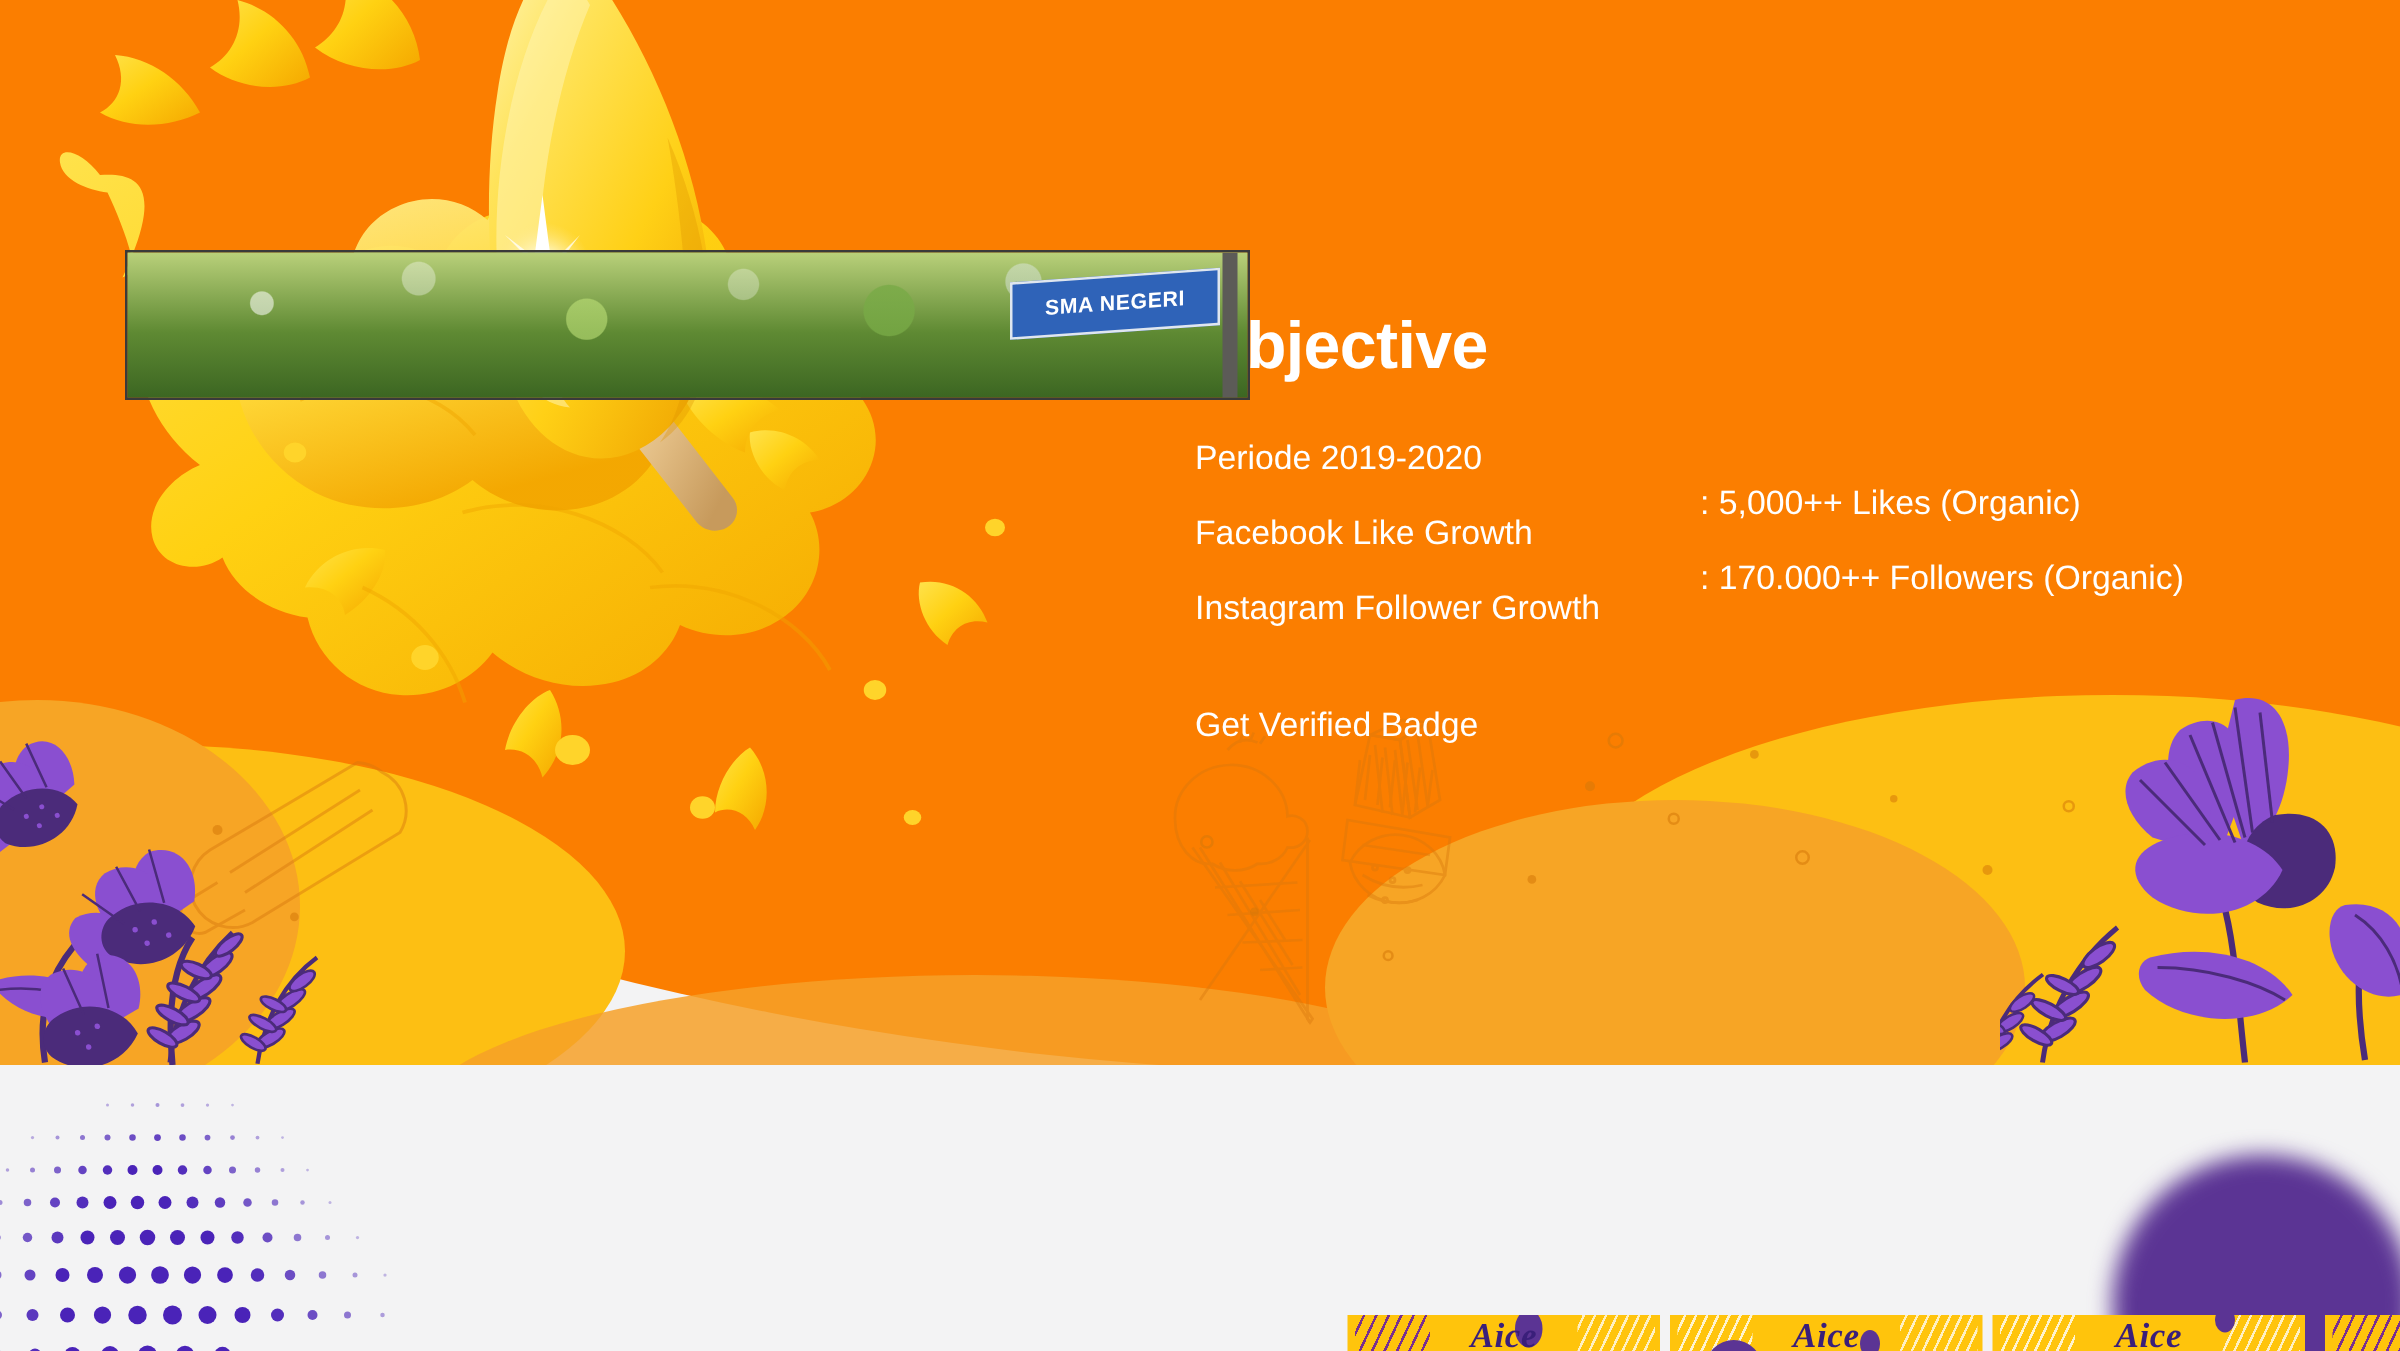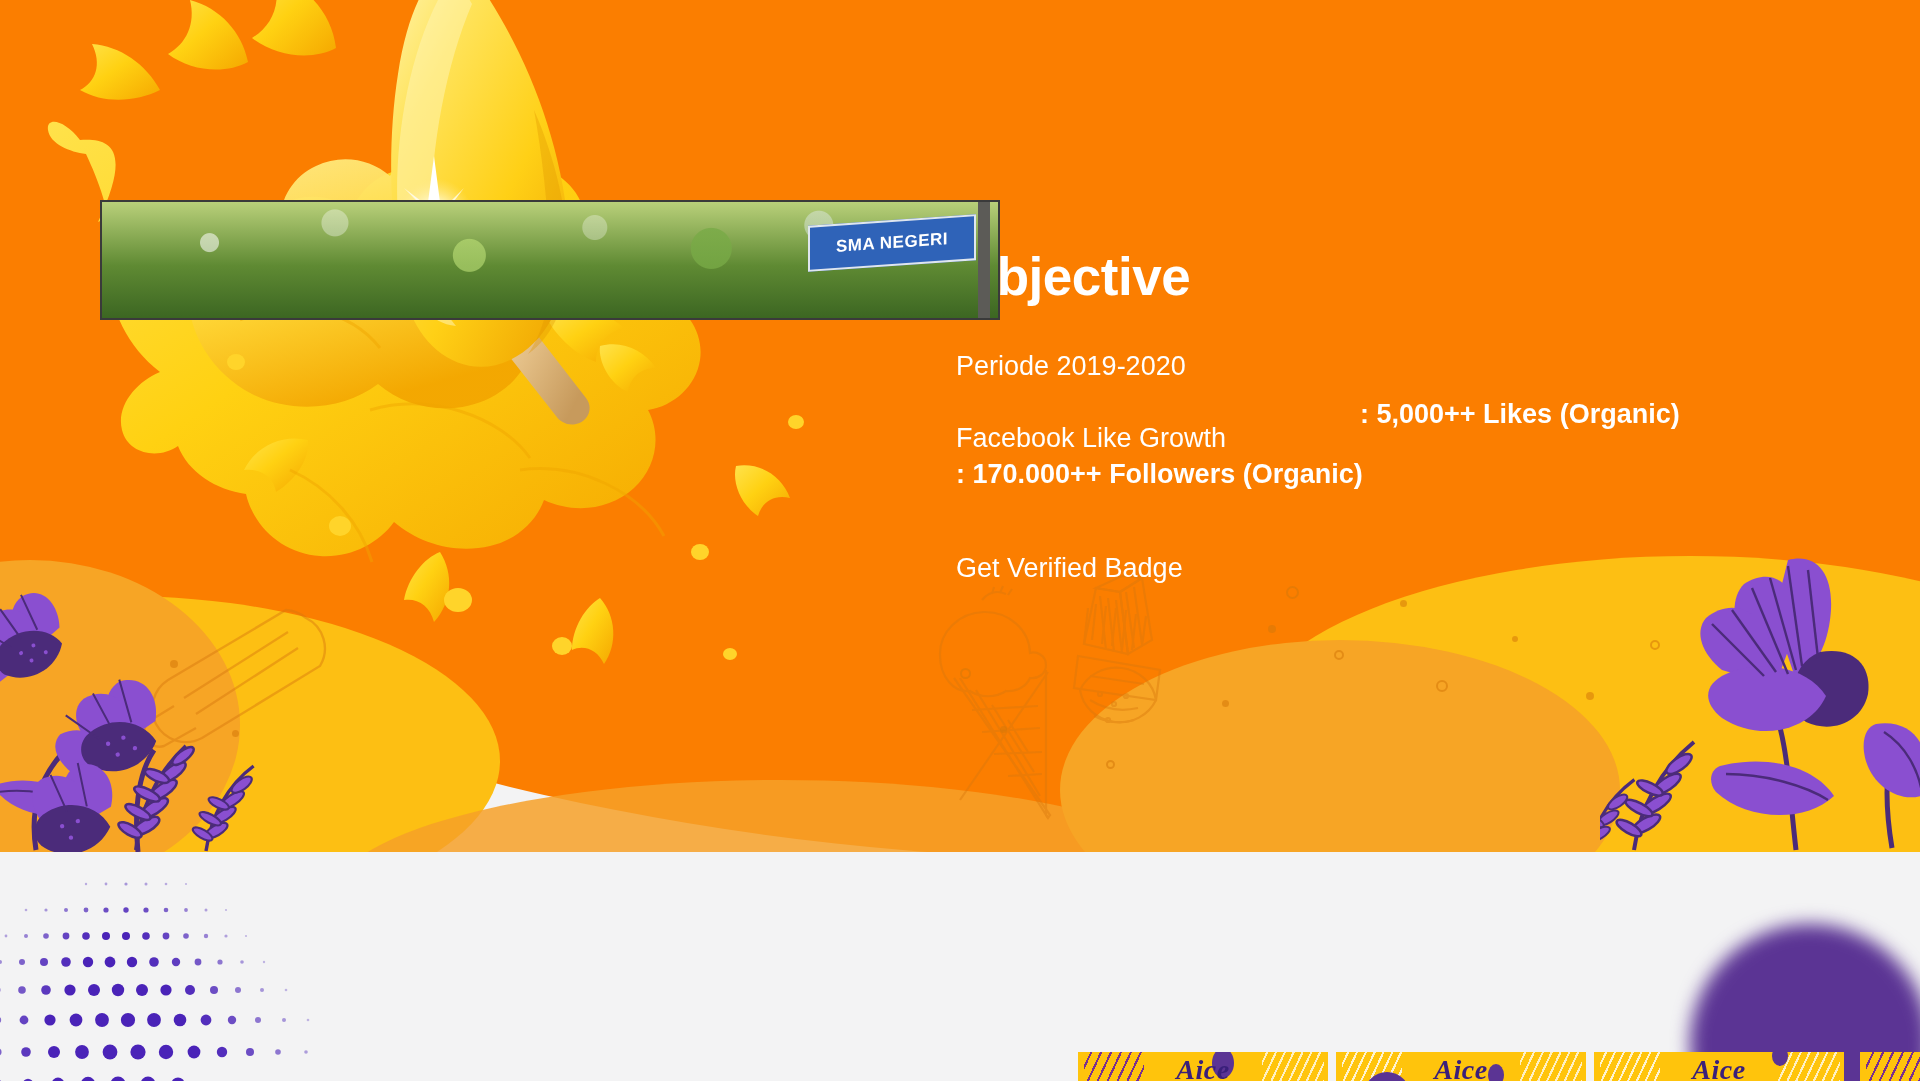--- a/index.html
+++ b/index.html
@@ -46,22 +46,22 @@
 
   
   .copy { position:absolute; left:956px; top:250px; width:900px; color:#ffffff; }
   .copy h1 {
     font-size:53px; font-weight:bold; letter-spacing:-0.5px;
     line-height:1.0; margin-bottom:46px;
   }
   .facts { font-size:27px; line-height:1.33; font-weight:400; }
   .fact-row { display:flex; }
   .fact-label { width:404px; flex:none;margin-top:24px; }
-  .fact-value { font-weight:bold; }
-  .fact-single { margin-bottom:12px; }
+  .fact-value { font-weight:normal; }
+  .fact-single { margin-bottom:0px; }
   .badge-line { font-size:27px; margin-top:60px; }
 
   
   .lower { position:absolute; left:0; top:852px; width:1920px; height:229px; background:#f3f3f4; overflow:hidden; }
 
   .halftone { position:absolute; left:-10px; top:18px; width:420px; height:230px; }
 
   .purple-orb {
     position:absolute; right:-10px; top:72px; width:240px; height:240px;
     border-radius:50%; background:#5b3494; filter:blur(9px);
@@ -442,20 +442,21 @@
 
       <div class="facts">
         <div class="fact-row fact-single">
           <span>Periode 2019-2020</span>
         </div>
         <div class="fact-row">
           <span class="fact-label">Facebook Like Growth</span>
           <span class="fact-value">: 5,000++ Likes (Organic)</span>
         </div>
         <div class="fact-row">
+          <span class="fact-label">Instagram Follower Growth</span>
           <span class="fact-value">: 170.000++ Followers (Organic)</span>
         </div>
       </div>
 
       <div class="badge-line">Get Verified Badge</div>
     </div>
 
   </div>
 
   <div class="lower">

